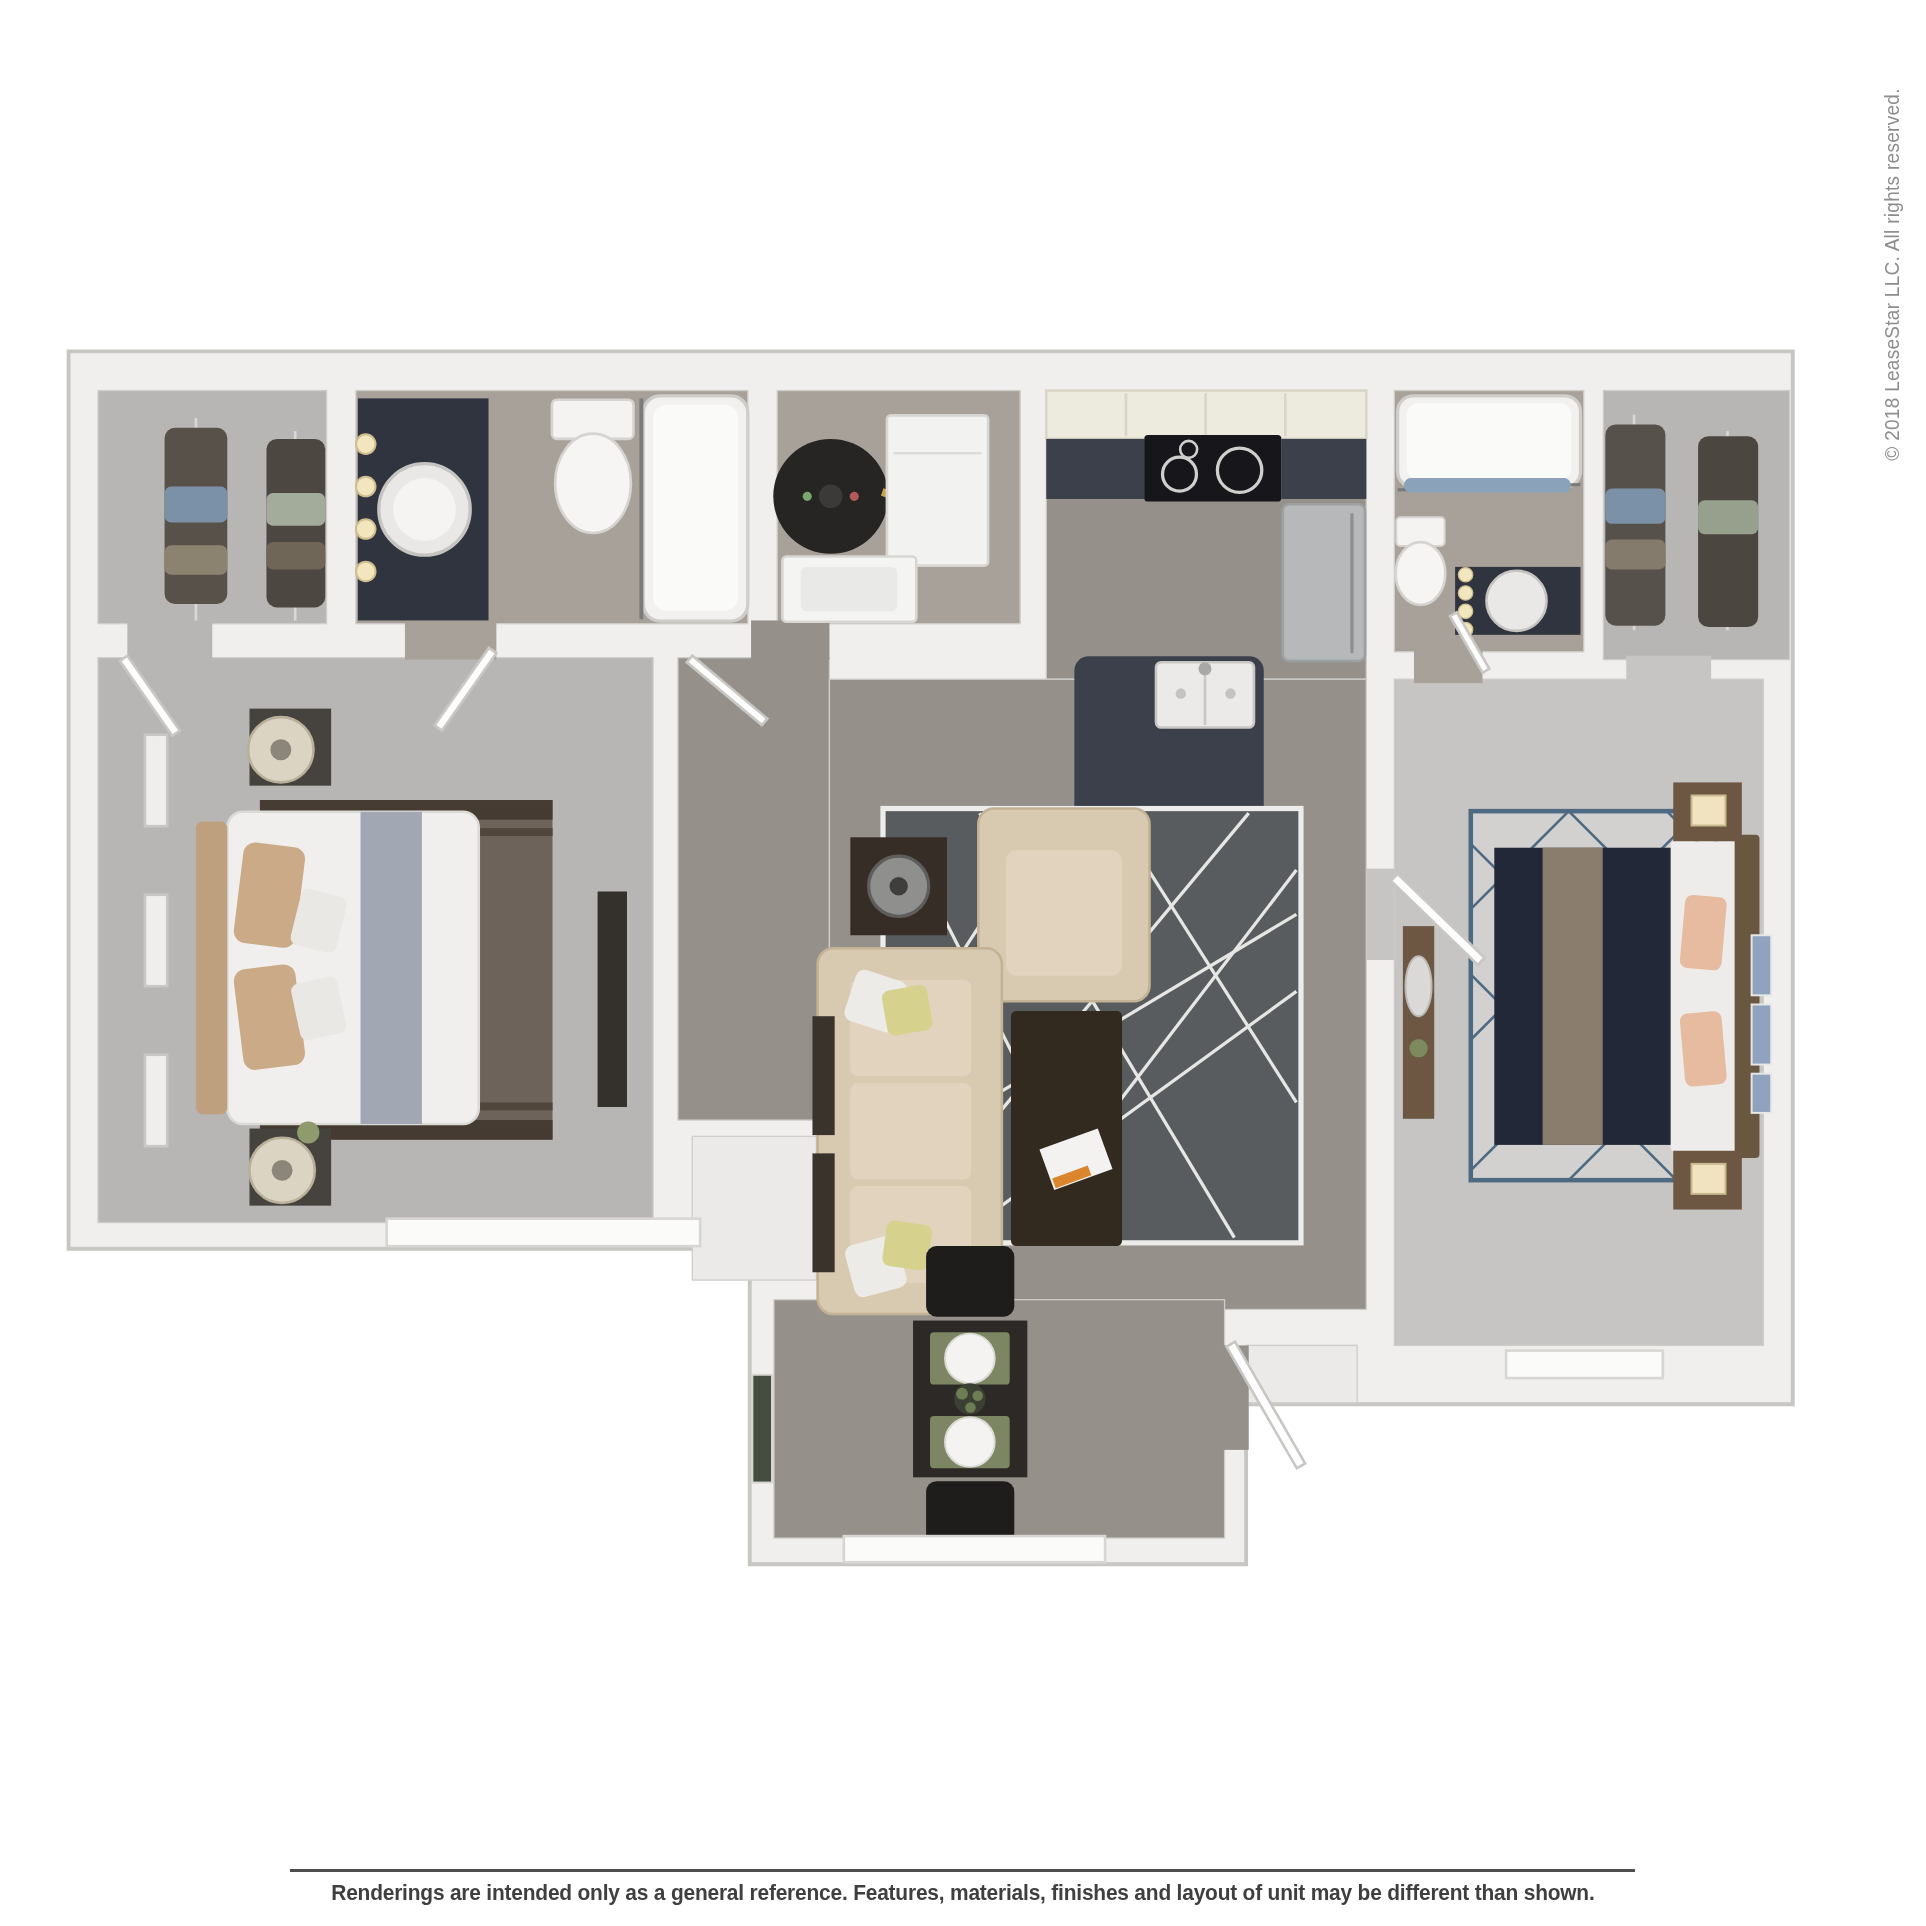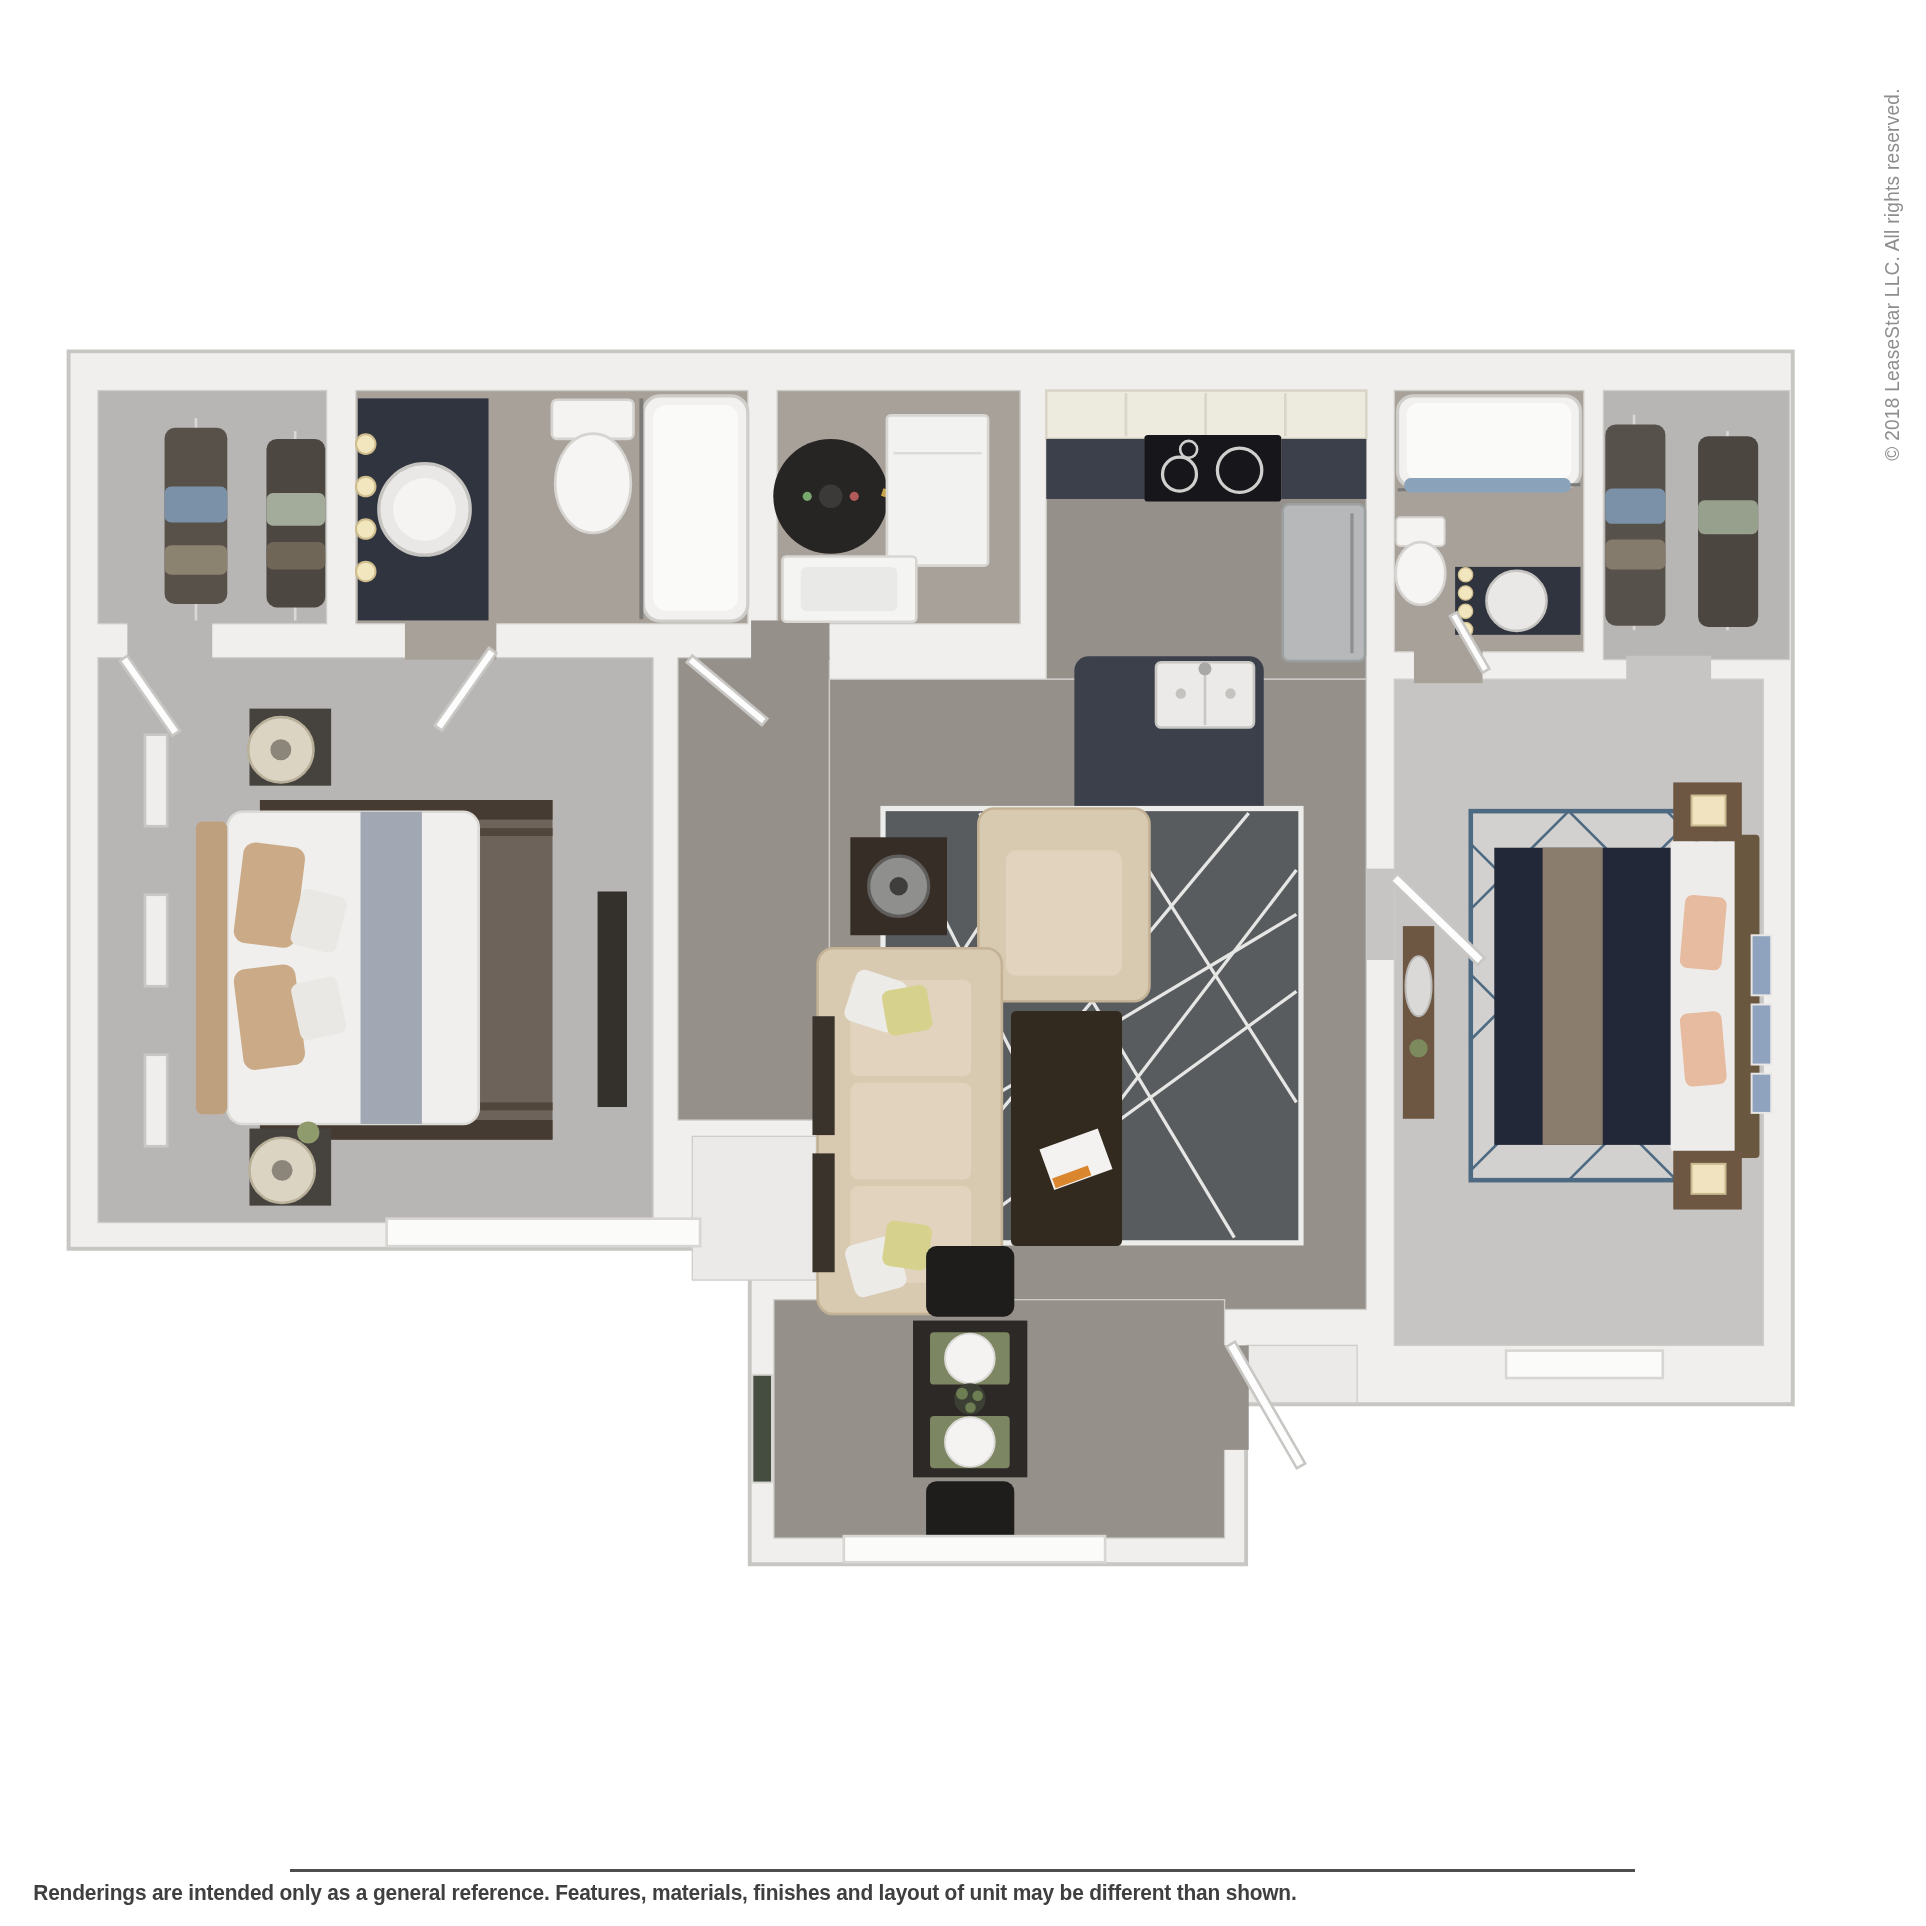--- a/index.html
+++ b/index.html
@@ -4,21 +4,21 @@
 <style>
   html,body{margin:0;padding:0;background:#ffffff;}
   .page{position:relative;width:1926px;height:1926px;background:#ffffff;overflow:hidden;
         font-family:"Liberation Sans", sans-serif;}
   .plan-svg{position:absolute;left:0;top:0;width:1926px;height:1926px;}
   .copyright{position:absolute;right:9.1px;top:36px;width:47px;height:477px;
              display:flex;align-items:center;justify-content:center;}
   .copyright span{transform:rotate(-90deg) scaleX(0.95);white-space:nowrap;
                   font-size:20px;color:#8d8d8d;letter-spacing:0.3px;}
   .footer-divider{position:absolute;left:290px;top:1869px;width:1345px;height:2.6px;background:#4e4e4e;}
-  .disclaimer{position:absolute;left:0;top:1880px;width:100%;}
+  .disclaimer{position:absolute;left:0;top:1880px;width:100%;text-align:center;}
   .disclaimer span{display:inline-block;transform:scaleX(0.95);font-size:22px;font-weight:bold;
                    color:#3f3f3f;letter-spacing:-0.2px;white-space:nowrap;}
 </style>
 </head>
 <body>
 
 <div class="page">
   <svg class="plan-svg" xmlns="http://www.w3.org/2000/svg" viewBox="0 0 2949 2949">
       <polygon points="105,538 2745,538 2745,2150 1908,2150 1908,2395 1148,2395 1148,1912 105,1912" fill="#f0efed" stroke="#c8c6c3" stroke-width="6"></polygon>
       <rect x="150" y="598" width="350" height="357" fill="#b8b6b4" stroke="#cfcdc9" stroke-width="2"></rect>

